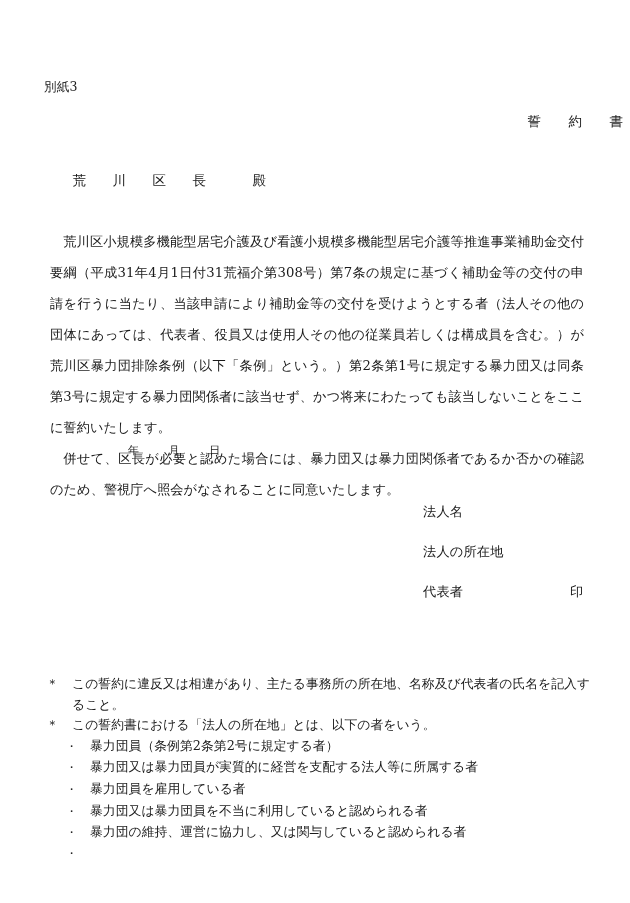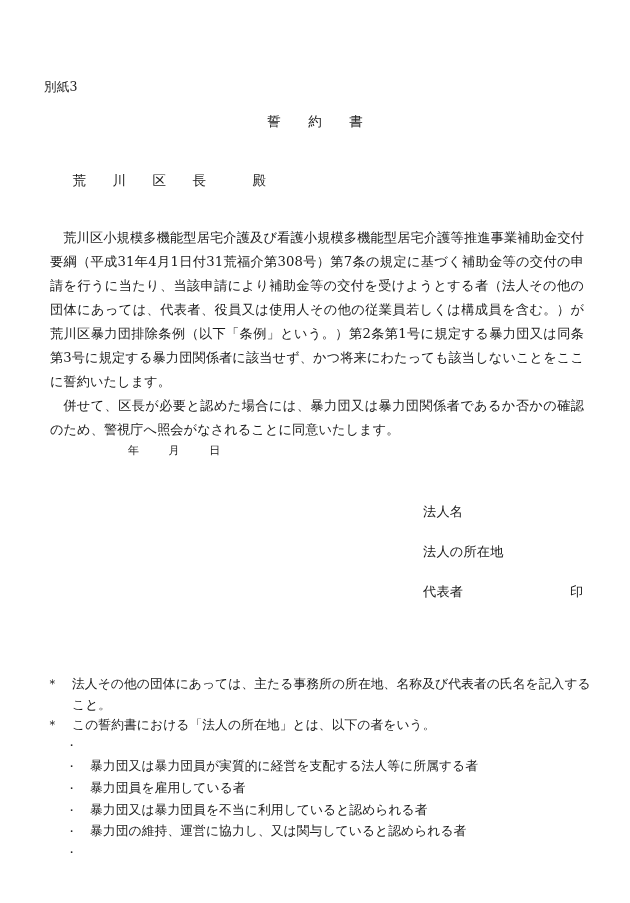--- a/index.html
+++ b/index.html
@@ -29,21 +29,21 @@
     line-height: 1.4;
     letter-spacing: 0.2px;
   }
 
   
   .doc-title {
     position: absolute;
     left: 0;
     right: 0;
     top: 113px;
-    text-align: center;
+    text-align: right;
     font-size: 13.5px;
     letter-spacing: 7px;
     text-indent: 7px;
   }
 
   
   .addressee {
     position: absolute;
     left: 66px;
     top: 172px;
@@ -54,21 +54,21 @@
 
   
   .body-block {
     position: absolute;
     left: 50px;
     top: 226px;
     width: 534px;
   }
   .body-para {
     font-size: 13.2px;
-    line-height: 24px;
+    line-height: 31px;
     text-align: justify;
     text-justify: inter-ideograph;
     text-indent: 1em;
     margin: 0;
     letter-spacing: 0.05px;
   }
 
   
   .date-line {
     position: absolute;
@@ -168,30 +168,31 @@
     <div class="sig-row">
       <span>代表者</span>
       <span class="seal-mark">印</span>
     </div>
   </div>
 
   <div class="notes-block">
 
     <div class="note-row">
       <span class="note-mark">＊</span>
-      <span class="note-text">法人その他の団体にあっては、主たる事務所の所在地、名称及び代表者の氏名を記入すること。</span>
+      <span class="note-text">この誓約に違反又は相違があり、主たる事務所の所在地、名称及び代表者の氏名を記入すること。</span>
     </div>
 
     <div class="note-row">
       <span class="note-mark">＊</span>
       <span class="note-text">この誓約書における「法人の所在地」とは、以下の者をいう。</span>
     </div>
 
     <div class="note-row bullet-row">
       <span class="note-mark">・</span>
+      <span class="note-text">暴力団員（条例第2条第2号に規定する者）</span>
     </div>
 
     <div class="note-row bullet-row">
       <span class="note-mark">・</span>
       <span class="note-text">暴力団又は暴力団員が実質的に経営を支配する法人等に所属する者</span>
     </div>
 
     <div class="note-row bullet-row">
       <span class="note-mark">・</span>
       <span class="note-text">暴力団員を雇用している者</span>

